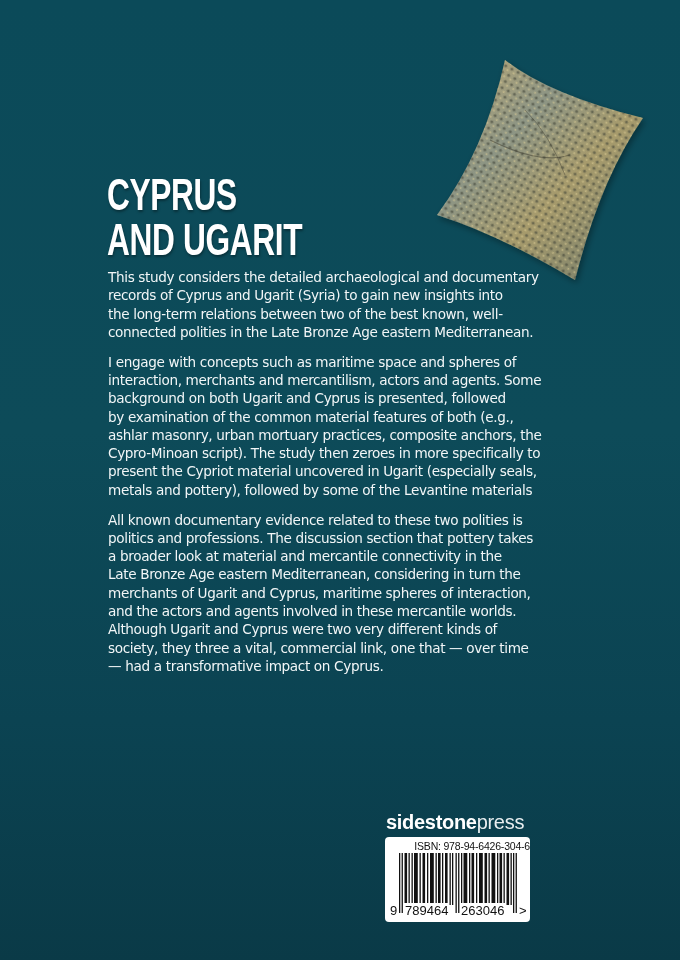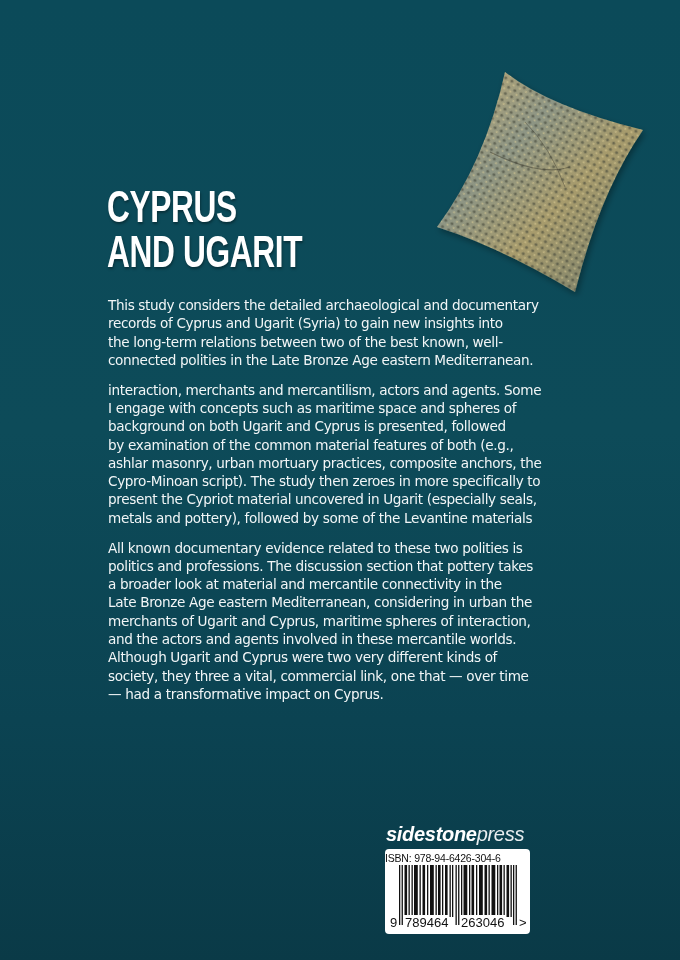--- a/index.html
+++ b/index.html
@@ -2,63 +2,62 @@
 <html><head>
   <meta charset="utf-8">
   <style>
     html, body { margin: 0; padding: 0; }
     body {
       width: 680px; height: 960px; overflow: hidden; position: relative;
       background: linear-gradient(to bottom, #0b4a59 0%, #0d4b59 45%, #0b4352 75%, #0a3a47 100%);
       font-family: "DejaVu Sans", sans-serif;
       color: #ffffff;
     }
-    .cover { position: absolute; left: 0; top: 0; width: 680px; height: 782px; margin-top: 12px; }
+    .cover { position: absolute; left: 0; top: 0; width: 680px; height: 782px; }
 
     
     .ingot { position: absolute; left: 430px; top: 55px; width: 220px; height: 235px; }
 
     
     .title {
       position: absolute; left: 107px; top: 172px;
       font-family: "Liberation Sans", sans-serif; font-weight: 700;
       font-size: 44px; line-height: 45px; letter-spacing: -0.5px;
       transform: scaleX(0.72); transform-origin: left top;
       text-shadow: 1px 2px 3px rgba(0,0,0,0.35);
       white-space: nowrap;
     }
     .title div { display: block; }
 
     
     .body-text {
-      position: absolute; left: 108px; top: 284px; width: 440px;
+      position: absolute; left: 108px; top: 268px; width: 440px;
       font-family: "DejaVu Sans", sans-serif;
       font-size: 13.6px; line-height: 18.3px; letter-spacing: -0.35px;
       color: #f2f6f7;
     }
     .para { margin: 0 0 11.5px 0; }
     .line { display: block; white-space: nowrap; }
 
     
     .logo {
       position: absolute; left: 386px; top: 811px; white-space: nowrap;
       font-family: "Liberation Sans", sans-serif; font-size: 20px; line-height: 22px;
       letter-spacing: -0.3px;
-      font-style: italic;
     }
     .logo .bold { font-weight: 700; }
     .logo .light { font-weight: 400; color: #e8eef0; }
 
     
     .barcode {
       position: absolute; left: 385px; top: 837px; width: 145px; height: 85px;
       background: #ffffff; border-radius: 4px; color: #111;
     }
     .isbn-label {
-      position: absolute; left: 0; top: 3px; width: 145px; text-align: left;
+      position: absolute; left: 0; top: 3px; width: 145px; text-align: right;
       font-family: "Liberation Sans", sans-serif; font-size: 10.5px; letter-spacing: -0.2px;
     }
     .bars { position: absolute; left: 14px; top: 16px; width: 118px; height: 60px; }
     .digits {
       position: absolute; left: 0; top: 66px; width: 145px; height: 16px;
       font-family: "Liberation Sans", sans-serif; font-size: 13px; line-height: 16px;
     }
     .digits span { position: absolute; top: 0; background: #fff; padding: 0 1px; }
   </style>
 </head>
@@ -95,34 +94,34 @@
   </div>
 
   <div class="body-text">
     <p class="para">
       <span class="line">This study considers the detailed archaeological and documentary</span>
       <span class="line">records of Cyprus and Ugarit (Syria) to gain new insights into</span>
       <span class="line">the long-term relations between two of the best known, well-</span>
       <span class="line">connected polities in the Late Bronze Age eastern Mediterranean.</span>
     </p>
     <p class="para">
+      <span class="line">I engage with concepts such as maritime space and spheres of</span>
       <span class="line">interaction, merchants and mercantilism, actors and agents. Some</span>
-      <span class="line">I engage with concepts such as maritime space and spheres of</span>
       <span class="line">background on both Ugarit and Cyprus is presented, followed</span>
       <span class="line">by examination of the common material features of both (e.g.,</span>
       <span class="line">ashlar masonry, urban mortuary practices, composite anchors, the</span>
       <span class="line">Cypro-Minoan script). The study then zeroes in more specifically to</span>
       <span class="line">present the Cypriot material uncovered in Ugarit (especially seals,</span>
       <span class="line">metals and pottery), followed by some of the Levantine materials</span>
     </p>
     <p class="para">
       <span class="line">All known documentary evidence related to these two polities is</span>
       <span class="line">politics and professions. The discussion section that pottery takes</span>
       <span class="line">a broader look at material and mercantile connectivity in the</span>
-      <span class="line">Late Bronze Age eastern Mediterranean, considering in urban the</span>
+      <span class="line">Late Bronze Age eastern Mediterranean, considering in turn the</span>
       <span class="line">merchants of Ugarit and Cyprus, maritime spheres of interaction,</span>
       <span class="line">and the actors and agents involved in these mercantile worlds.</span>
       <span class="line">Although Ugarit and Cyprus were two very different kinds of</span>
       <span class="line">society, they three a vital, commercial link, one that — over time</span>
       <span class="line">— had a transformative impact on Cyprus.</span>
     </p>
   </div>
 
   <div class="logo">
     <span class="bold">sidestone</span><span class="light">press</span>

